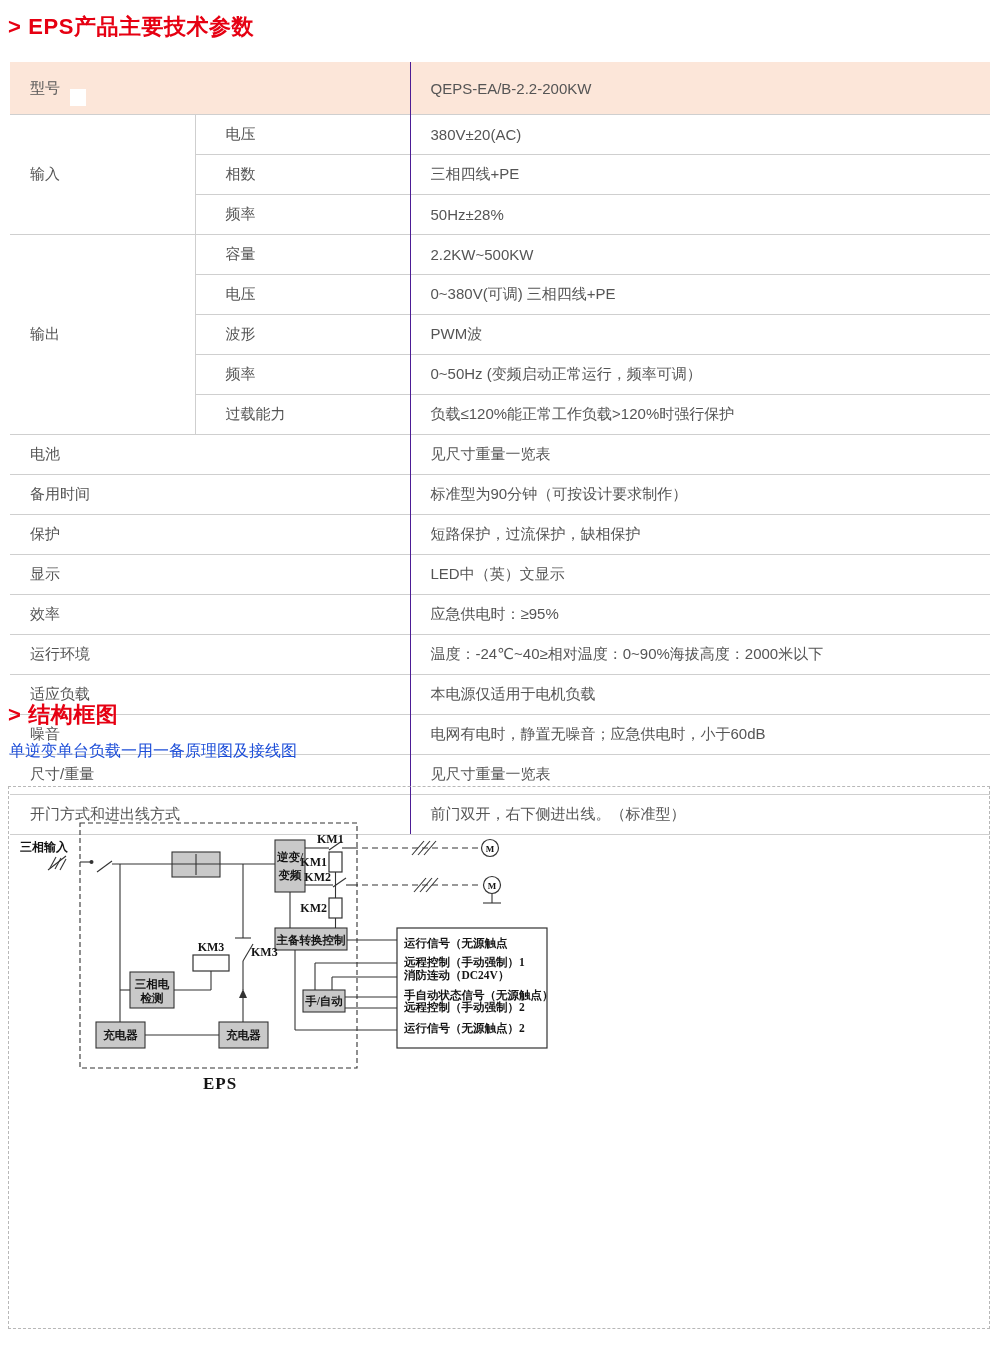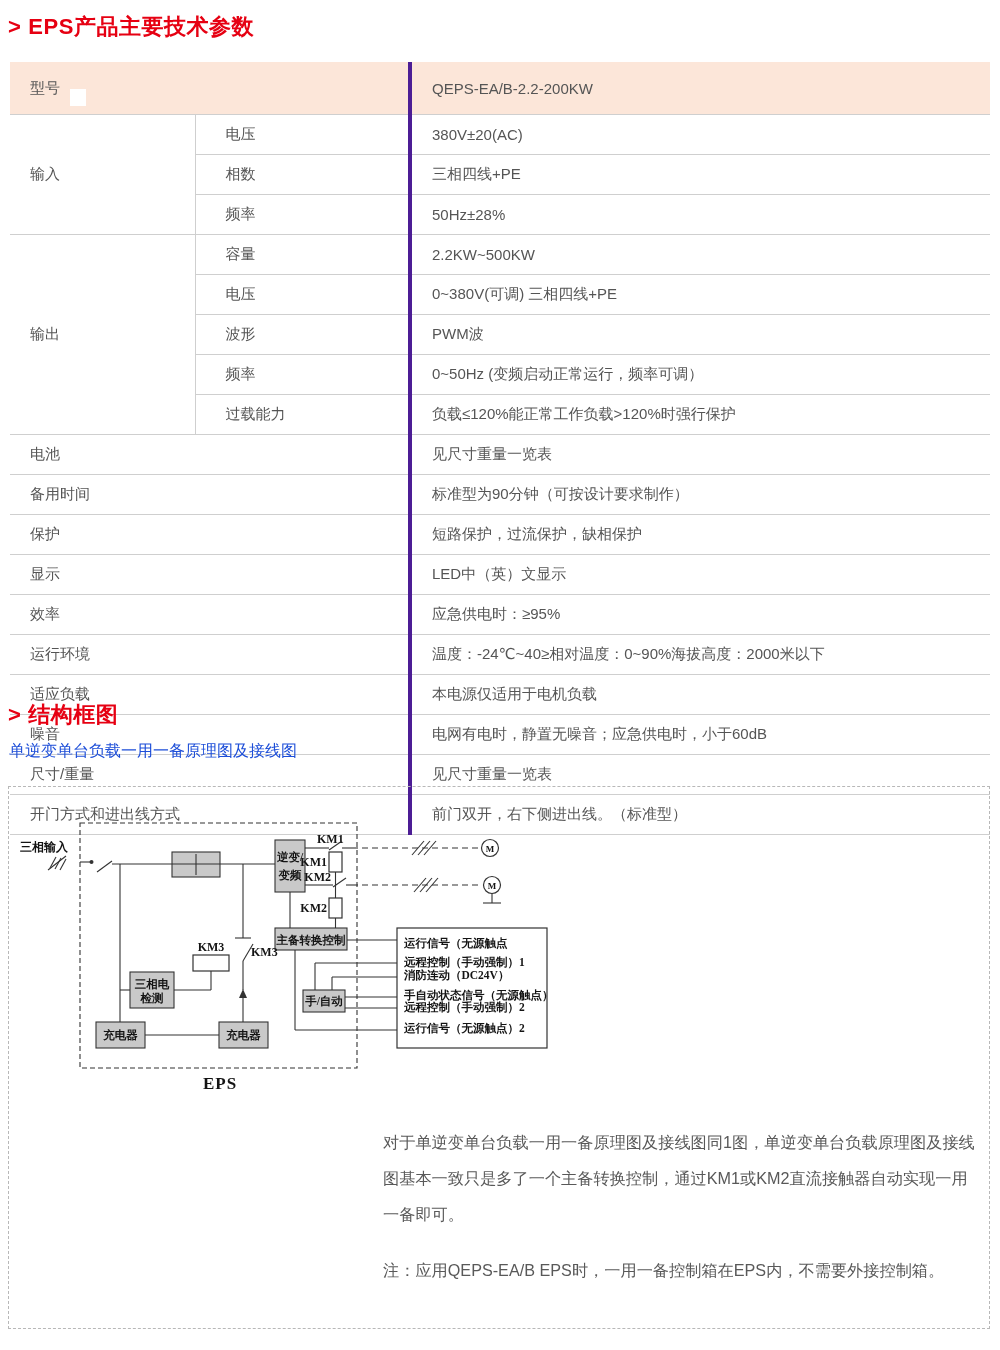--- a/index.html
+++ b/index.html
@@ -12,21 +12,21 @@
   #title1{top:12px;}
   #title2{top:700px;}
   .arrow{margin-right:7px;font-weight:bold;}
   .subtitle{position:absolute;left:9px;top:741px;font-size:16px;color:#1d4ed8;}
 
   table#spec{position:absolute;left:10px;top:62px;width:980px;border-collapse:collapse;table-layout:fixed;}
   #spec td{border-top:1px solid #cfcfcf;font-size:15px;color:#555;padding:4px;height:31px;vertical-align:middle;font-weight:400;}
   #spec tr.header td{background:var(--header-bg,#fce6d9);height:44px;border-top:none;}
   #spec td.c1{padding-left:20px;}
   #spec td.c2{padding-left:30px;border-left:1px solid #cfcfcf;}
-  #spec td.c3{padding-left:20px;border-left:4px solid #4c1d95;margin-left:30px;}
+  #spec td.c3{padding-left:20px;border-left:1px solid #4c1d95;margin-left:30px;}
   #spec tr:last-child td{border-bottom:1px solid #cfcfcf;}
   .notch{position:absolute;left:70px;top:89px;width:16px;height:17px;background:#fff;}
 
   .dashed-box{position:absolute;left:8px;top:786px;width:980px;height:541px;border:1px dashed #b8b8b8;}
   svg#diagram{position:absolute;left:0;top:780px;}
   svg#diagram .w{stroke:#333;stroke-width:1.1;fill:none;}
   svg#diagram .dashline{stroke:#333;stroke-width:1.1;fill:none;stroke-dasharray:6 4;}
   svg#diagram .gbox{fill:#c9c9c9;stroke:#333;stroke-width:1.1;}
   svg#diagram .wbox{fill:#ffffff;stroke:#333;stroke-width:1.2;}
   svg#diagram text{font-family:"Liberation Serif","DejaVu Serif",serif;font-weight:bold;fill:#141414;}
@@ -248,15 +248,13 @@
   <text x="404" y="966" class="t11">远程控制（手动强制）1</text>
   <text x="404" y="979" class="t11">消防连动（DC24V）</text>
   <text x="404" y="999" class="t11">手自动状态信号（无源触点）</text>
   <text x="404" y="1011" class="t11">远程控制（手动强制）2</text>
   <text x="404" y="1032" class="t11">运行信号（无源触点）2</text>
 
   <text x="220" y="1089" class="t17" text-anchor="middle">EPS</text>
 </svg>
 
 <div class="notes">
-  <div>对于单逆变单台负载一用一备原理图及接线图同1图，单逆变单台负载原理图及接线图基本一致只是多了一个主备转换控制，通过KM1或KM2直流接触器自动实现一用一备即可。</div>
-  <div class="footnote">注：应用QEPS-EA/B EPS时，一用一备控制箱在EPS内，不需要外接控制箱。</div>
 </div>
 
 </body></html>

